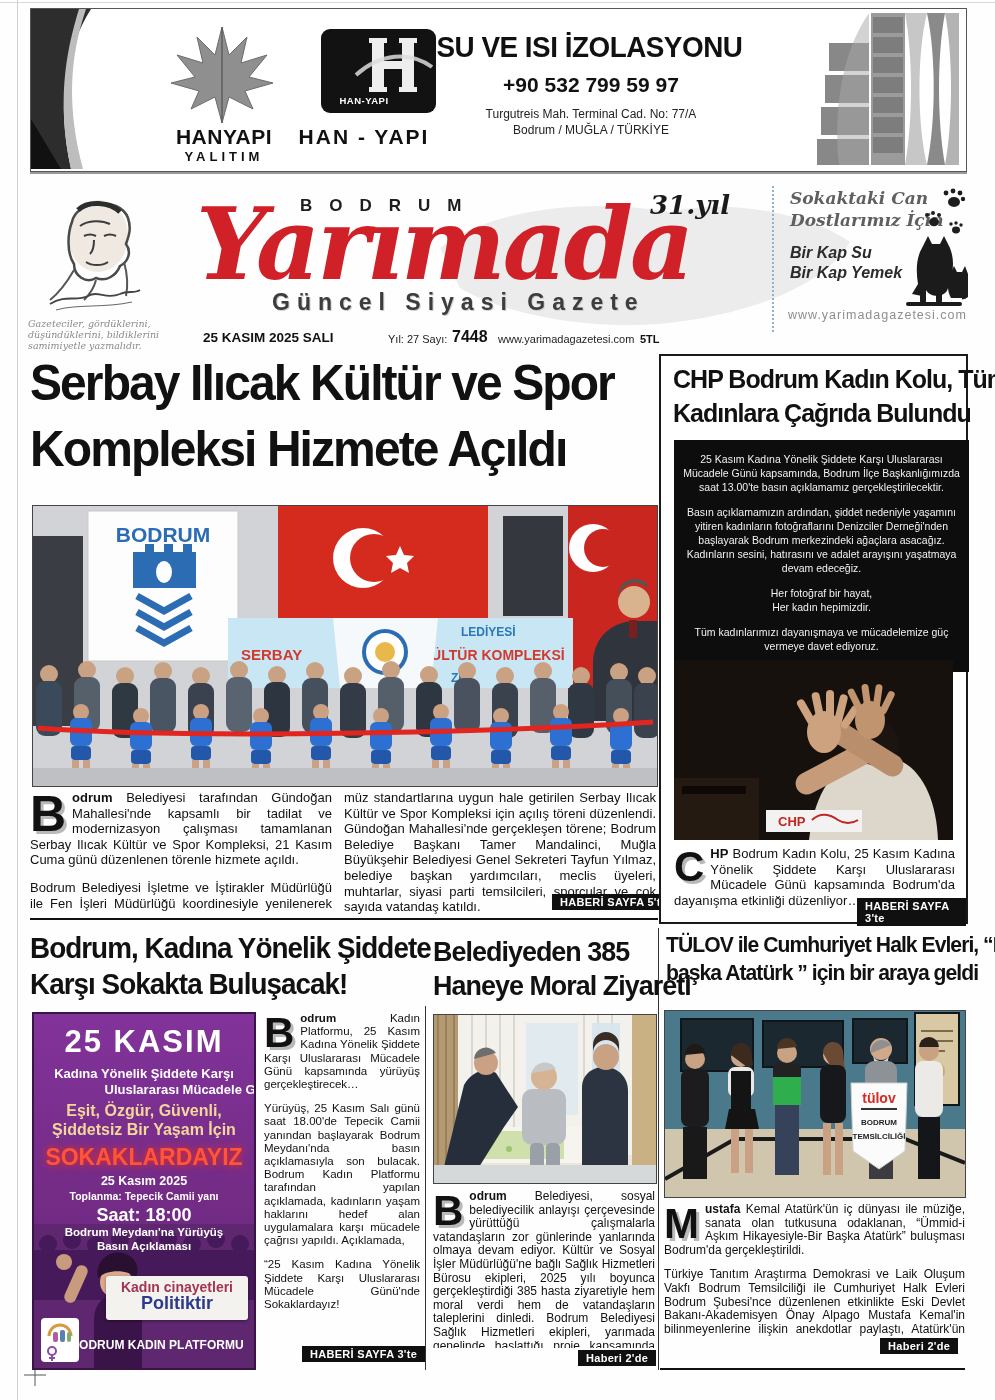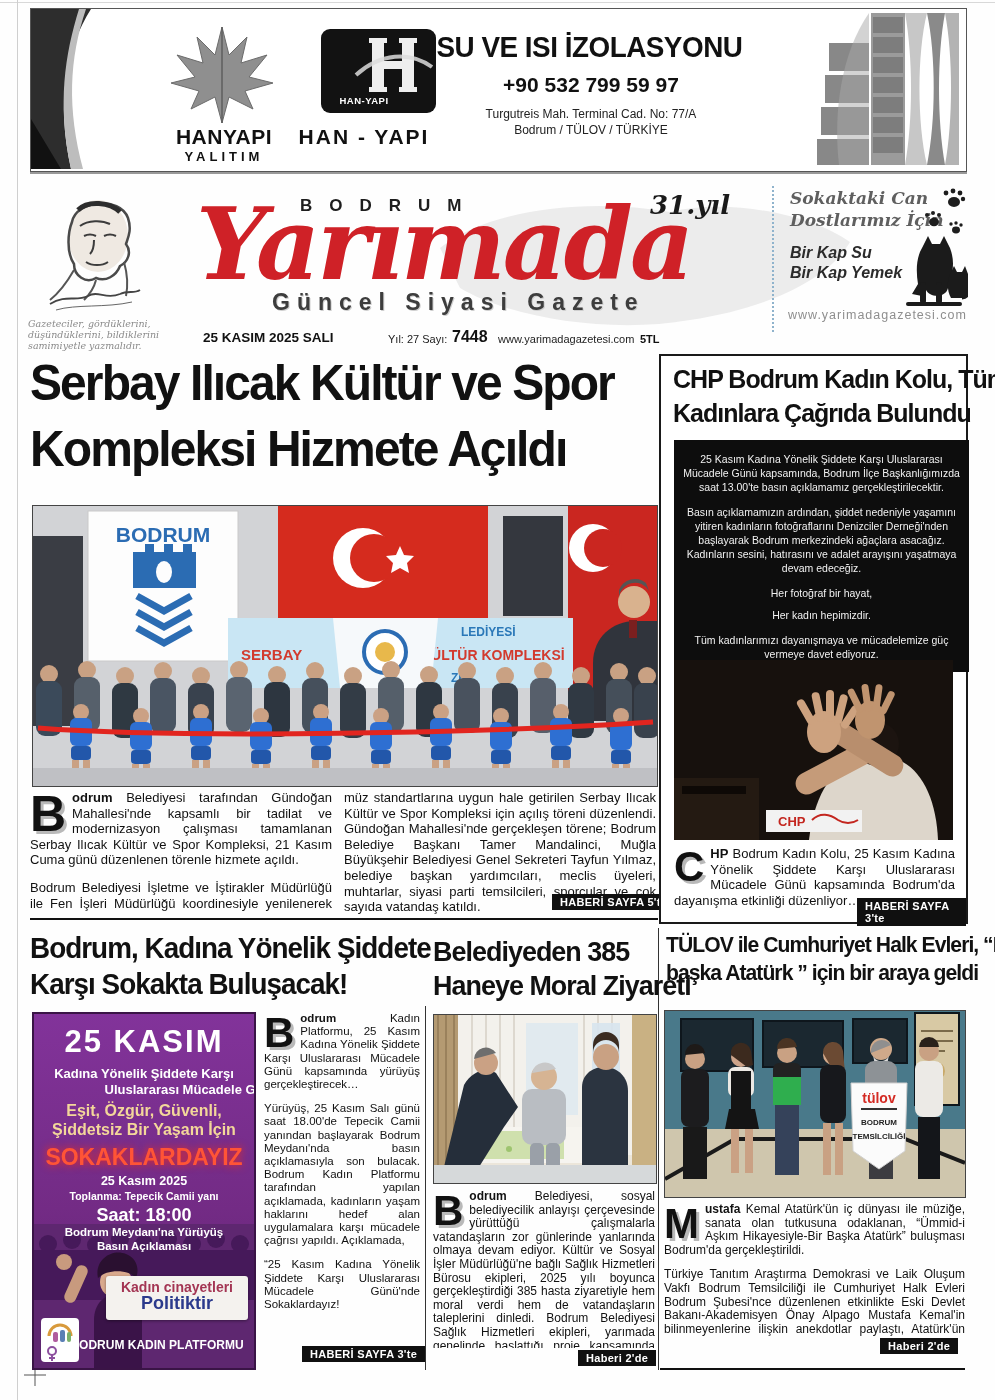--- a/index.html
+++ b/index.html
@@ -71,21 +71,21 @@
         <rect x="34" y="32" width="18" height="8" fill="#eee"></rect>
         <path d="M6,46 C30,24 60,22 82,38" stroke="#dcdcdc" stroke-width="4" fill="none" opacity=".85"></path>
       </svg>
       <div style="position:absolute;left:0;top:66px;width:86px;text-align:center;color:#fff;font-weight:bold;font-size:9.5px;letter-spacing:.5px;">HAN-YAPI</div>
     </div>
     <div class="t" style="left:258px;top:116px;width:150px;text-align:center;font-weight:800;font-size:21px;letter-spacing:2px;">HAN - YAPI</div>
 
     <div class="t cond" style="left:400px;top:22px;width:330px;text-align:center;font-weight:800;font-size:29px;letter-spacing:-.5px;">SU VE ISI İZOLASYONU</div>
     <div class="t" style="left:400px;top:64px;width:320px;text-align:center;font-weight:800;font-size:21px;">+90 532 799 59 97</div>
     <div class="t" style="left:400px;top:98px;width:320px;text-align:center;font-size:12px;color:#222;">Turgutreis Mah. Terminal Cad. No: 77/A</div>
-    <div class="t" style="left:400px;top:114px;width:320px;text-align:center;font-size:12px;color:#222;">Bodrum / TÜLOV / TÜRKİYE</div>
+    <div class="t" style="left:400px;top:114px;width:320px;text-align:center;font-size:12px;color:#222;">Bodrum / MUĞLA / TÜRKİYE</div>
 
     <svg class="t" style="left:690px;top:4px;" width="238" height="152" viewBox="0 0 238 152">
       <rect x="150" y="0" width="34" height="152" fill="#9b9b9b"></rect>
       <g fill="#7d7d7d">
         <rect x="152" y="4" width="30" height="16"></rect>
           <rect x="152" y="24" width="30" height="16"></rect>
         <rect x="152" y="44" width="30" height="16"></rect>
           <rect x="152" y="64" width="30" height="16"></rect>
         <rect x="152" y="84" width="30" height="16"></rect>
           <rect x="152" y="104" width="30" height="16"></rect>
@@ -270,21 +270,21 @@
 
   <div class="t rule" style="left:30px;top:918px;width:628px;height:2px;"></div>
 
   <div class="t chp-box" style="left:659px;top:354px;width:305px;height:566px;">
     <div class="t hl2 cond" style="left:12px;top:10px;font-size:26px;">CHP Bodrum Kadın Kolu, Tüm</div>
     <div class="t hl2 cond" style="left:12px;top:44px;font-size:26px;">Kadınlara Çağrıda Bulundu</div>
 
     <div class="t blackbox" style="left:13px;top:84px;width:279px;height:220px;padding:12px 8px 0 8px;overflow:hidden;">
       <p>25 Kasım Kadına Yönelik Şiddete Karşı Uluslararası Mücadele Günü kapsamında, Bodrum İlçe Başkanlığımızda saat 13.00'te basın açıklamamız gerçekleştirilecektir.</p>
       <p>Basın açıklamamızın ardından, şiddet nedeniyle yaşamını yitiren kadınların fotoğraflarını Denizciler Derneği'nden başlayarak Bodrum merkezindeki ağaçlara asacağız. Kadınların sesini, hatırasını ve adalet arayışını yaşatmaya devam edeceğiz.</p>
-      <p style="margin:8px;">Her fotoğraf bir hayat,</p>
+      <p style="margin:0;">Her fotoğraf bir hayat,</p>
       <p>Her kadın hepimizdir.</p>
       <p>Tüm kadınlarımızı dayanışmaya ve mücadelemize güç vermeye davet ediyoruz.</p>
       <p>CHP Bodrum Kadın Kolları</p>
     </div>
 
     <div class="t" style="left:13px;top:304px;width:279px;height:180px;">
       <svg width="279" height="180" viewBox="0 0 279 180">
         <rect width="279" height="180" fill="#17110d"></rect>
         <rect x="0" y="118" width="85" height="62" fill="#241a12"></rect>
         <rect x="8" y="126" width="64" height="8" fill="#0e0906"></rect>

